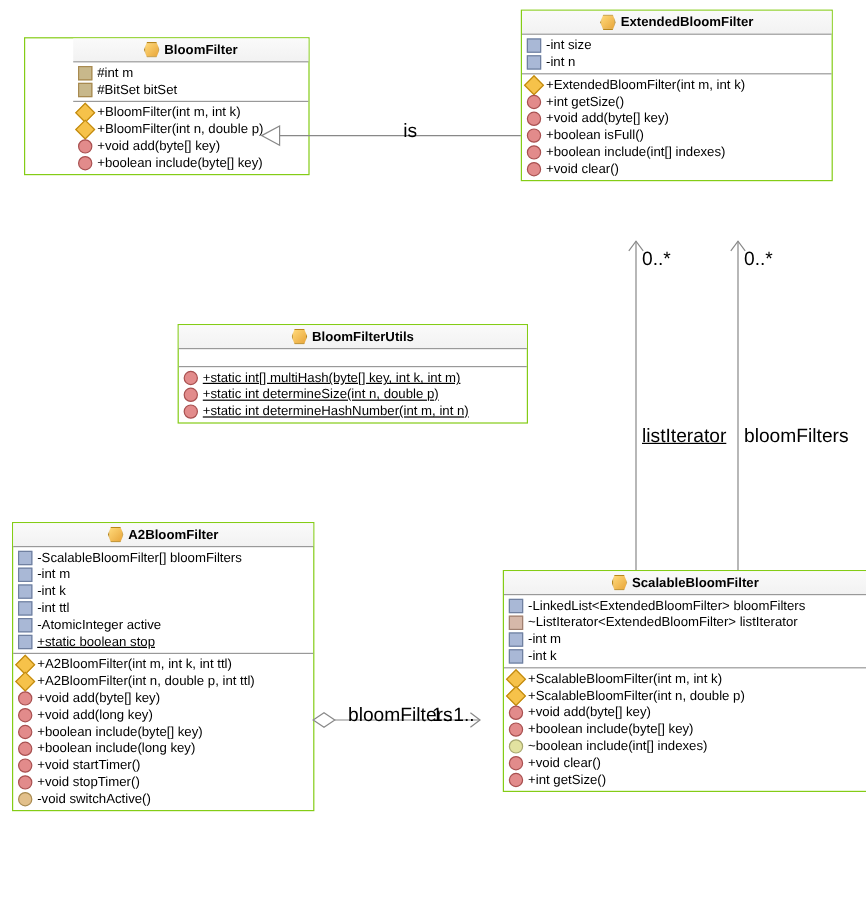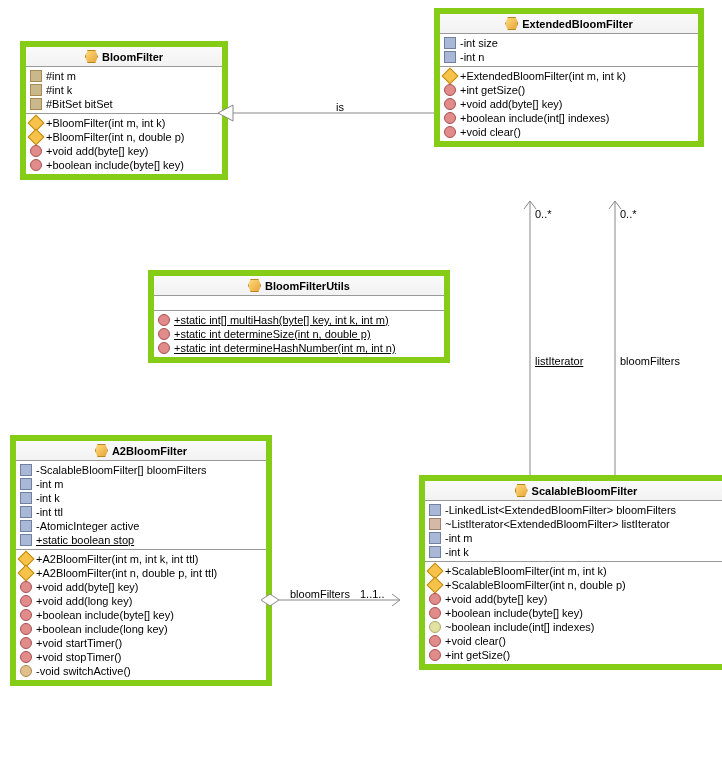--- a/index.html
+++ b/index.html
@@ -13,21 +13,21 @@
     height: 770px;
     position: relative;
   }
   .stage {
     position: relative;
     width: 722px;
     height: 770px;
   }
   .class-box {
     position: absolute;
-    border: 6px solid #84cc16;
+    border: 1px solid #84cc16;
     background: #fff;
   }
   .class-title {
     background: linear-gradient(#fafafa,#f2f2f2);
     border-bottom: 1px solid #999;
     text-align: center;
     font-weight: bold;
     padding: 3px 4px;
     display: flex;
     justify-content: center;
@@ -65,45 +65,41 @@
   }
   
   svg.conn {
     position: absolute;
     left: 0; top: 0;
     width: 722px; height: 770px;
     pointer-events: none;
   }
   .conn-label {
     position:absolute;
-    font-size:11px;
+    font-size:16px;
     background:transparent;
   }
 </style>
 </head>
 <body>
 
 <div class="stage">
 
-  <div class="class-box" style="left:20px; top:41px; width:196px;">
+  <div class="class-box" style="left:20px; top:31px; width:196px;padding-left:40px;">
     <div class="class-title">
       <span class="ico ico-class"></span>
       <span>BloomFilter</span>
     </div>
     <div class="section">
       <div class="row">
           <span class="ico ico-field-protected"></span>
           <span>#int m</span>
         </div>
       <div class="row">
           <span class="ico ico-field-protected"></span>
-          <span>#int k</span>
-        </div>
-      <div class="row">
-          <span class="ico ico-field-protected"></span>
           <span>#BitSet bitSet</span>
         </div>
     </div>
     <div class="section">
       <div class="row">
           <span class="ico ico-constructor"></span>
           <span>+BloomFilter(int m, int k)</span>
         </div>
       <div class="row">
           <span class="ico ico-constructor"></span>
@@ -140,20 +136,24 @@
           <span class="ico ico-constructor"></span>
           <span>+ExtendedBloomFilter(int m, int k)</span>
         </div>
       <div class="row">
           <span class="ico ico-method-public"></span>
           <span>+int getSize()</span>
         </div>
       <div class="row">
           <span class="ico ico-method-public"></span>
           <span>+void add(byte[] key)</span>
+        </div>
+      <div class="row">
+          <span class="ico ico-method-public"></span>
+          <span>+boolean isFull()</span>
         </div>
       <div class="row">
           <span class="ico ico-method-public"></span>
           <span>+boolean include(int[] indexes)</span>
         </div>
       <div class="row">
           <span class="ico ico-method-public"></span>
           <span>+void clear()</span>
         </div>
     </div>

